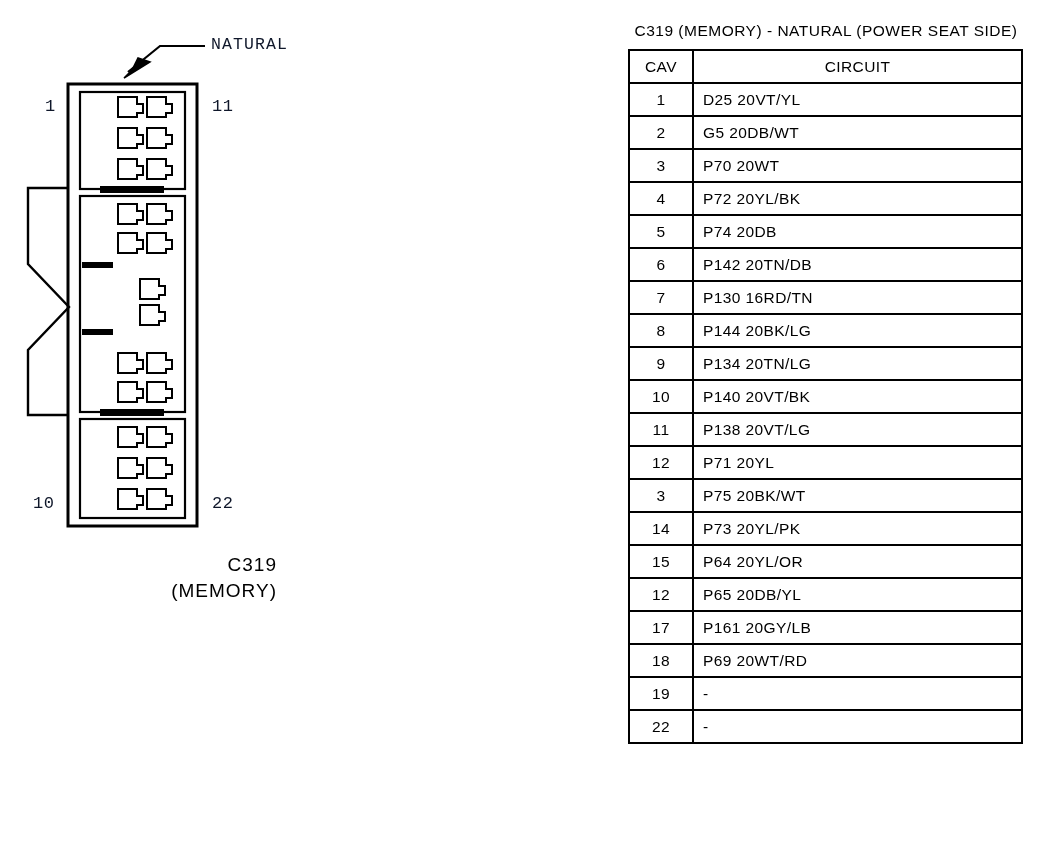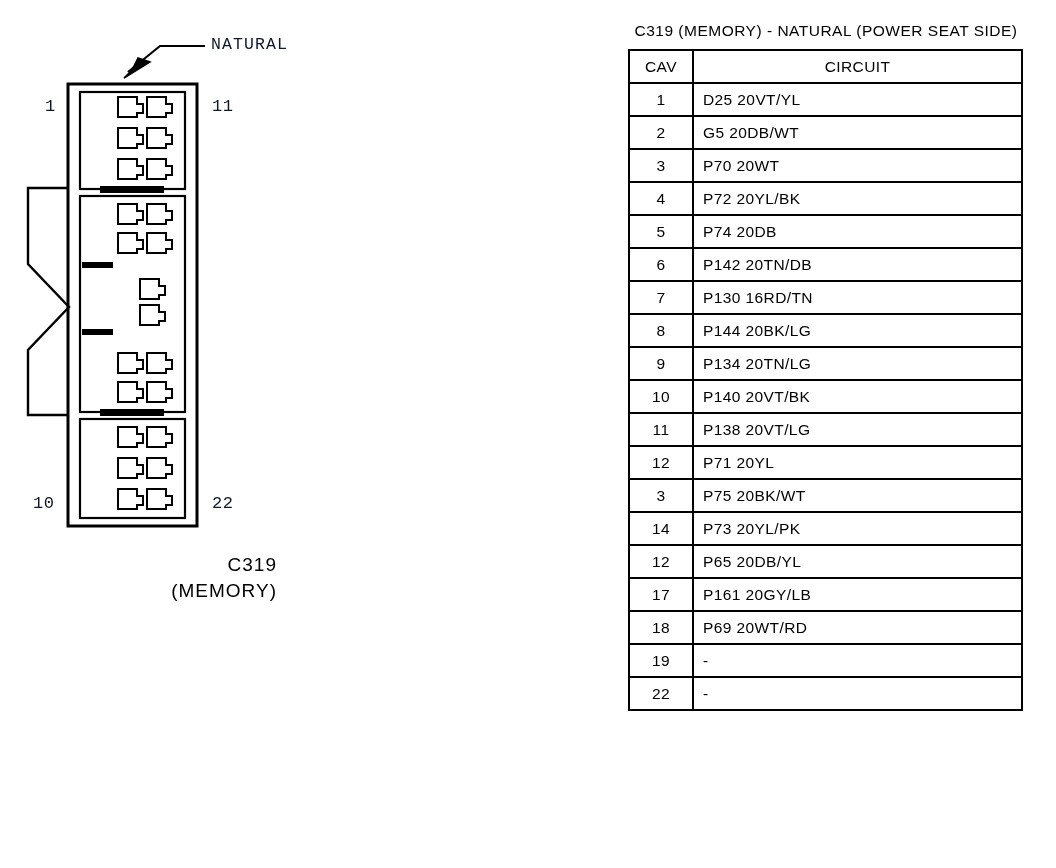--- a/index.html
+++ b/index.html
@@ -259,20 +259,24 @@
           </tr>
           <tr>
             <td class="col-cav">3</td>
             <td class="col-circuit">P75 20BK/WT</td>
           </tr>
           <tr>
             <td class="col-cav">14</td>
             <td class="col-circuit">P73 20YL/PK</td>
           </tr>
           <tr>
+            <td class="col-cav">15</td>
+            <td class="col-circuit">P64 20YL/OR</td>
+          </tr>
+          <tr>
             <td class="col-cav">12</td>
             <td class="col-circuit">P65 20DB/YL</td>
           </tr>
           <tr>
             <td class="col-cav">17</td>
             <td class="col-circuit">P161 20GY/LB</td>
           </tr>
           <tr>
             <td class="col-cav">18</td>
             <td class="col-circuit">P69 20WT/RD</td>

